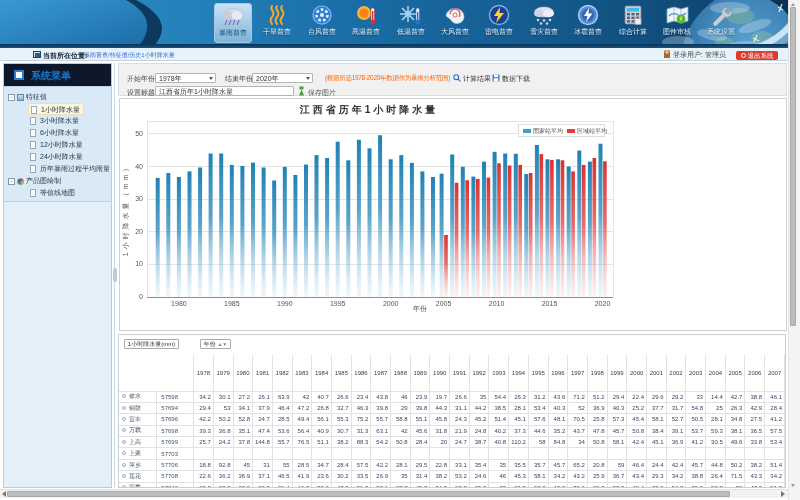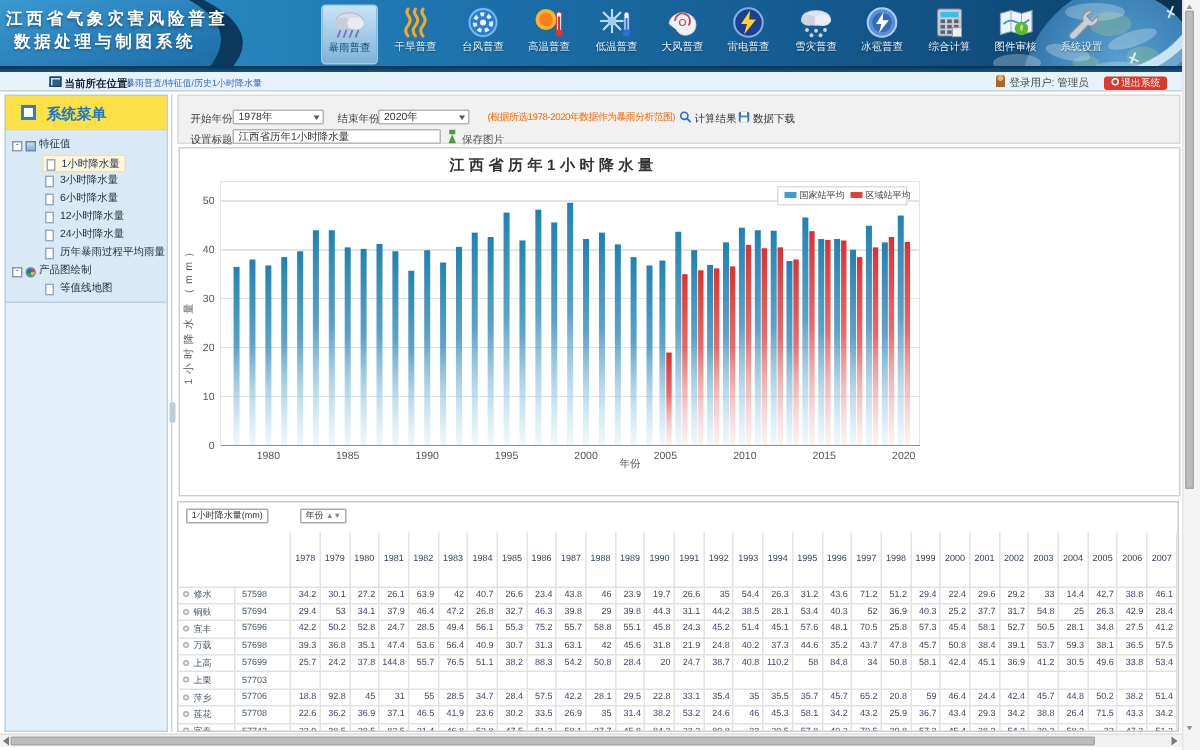--- a/index.html
+++ b/index.html
@@ -21,21 +21,21 @@
 #crumb { left:0; top:48px; width:800px; height:13px; background:#e7f3fb; border-bottom:1px solid #c2d4e2; font-size:7px; color:#335; }
 #crumb .bi { position:absolute; left:33px; top:3px; width:8px; height:7px; background:#2c5f8c; border:1px solid #1a4468; box-shadow:inset 1px 1px 0 #cfe2f0; }
 #crumb .bt { position:absolute; left:43px; top:3px; font-weight:bold; color:#123; }
 #crumb .bl { position:absolute; left:84px; top:3px; color:#36c; }
 #user { position:absolute; left:664px; top:2px; font-size:7px; color:#444; }
 #user .uic { display:inline-block; width:6px; height:8px; background:radial-gradient(circle at 50% 25%, #e8b06a 0 28%, #a5672e 32% 100%); border-radius:2px 2px 0 0; margin-right:3px; vertical-align:-1px; }
 #logout { position:absolute; left:736px; top:2.5px; width:42px; height:9px; background:#dd3a2b; border-radius:2px; color:#fff; font-size:6.5px; text-align:center; line-height:9px; }
 
 
 #side { left:3px; top:63px; width:109px; height:425px; background:#e0eef9; border:1px solid #b9cedd; }
-#side #smenu { position:absolute; left:0; top:0; width:100%; height:23px; background:#fde047; border-bottom:1px solid #c2d7e6; }
+#side #smenu { position:absolute; left:0; top:0; width:100%; height:23px; background:#0f172a; border-bottom:1px solid #c2d7e6; }
 #smenu .sq { position:absolute; left:10px; top:6px; width:10px; height:10px; border:2px solid #2a7fd0; background:#fff; }
 #smenu .st { position:absolute; left:27px; top:5px; font-size:10px; font-weight:bold; color:#1878cf; }
 #tree { position:absolute; left:0; top:23px; width:100%; height:115px; background:#d9eaf6; border-bottom:1px solid #bcd2e2; font-size:7px; color:#234; }
 .tnode { position:relative; height:12px; line-height:12px; padding-left:22px; white-space:nowrap; }
 .tnode .pm { position:absolute; left:4px; top:2.5px; width:7px; height:7px; border:1px solid #89a; background:#fff; font-size:6px; line-height:5px; text-align:center; color:#456; }
 .tnode .fold { position:absolute; left:13px; top:2.5px; width:7px; height:7px; background:linear-gradient(180deg,#cfe0ef,#7fb0d8); border:0.5px solid #68a; }
 .titem { position:relative; height:12px; line-height:12px; padding-left:36px; white-space:nowrap; }
 .titem .pg { position:absolute; left:26px; top:2px; width:6px; height:8px; background:#fff; border:1px solid #9ab; }
 .titem .hl { position:absolute; left:24px; top:0; height:12px; padding:0 3px 0 12px; background:#fcf6df; border:1px solid #e8dfc0; white-space:nowrap; }
 .titem .hl .pg { left:2px; }
@@ -117,21 +117,20 @@
           <ellipse cx="678" cy="42" rx="16" ry="6"></ellipse>
         </g>
 <path d="M800 0 L770 0 Q787 9 795 26 L800 34 Z" fill="#0d3150"></path>
 <path d="M742 52 Q794 40 803 -2" fill="none" stroke="#ddf0fb" stroke-width="6" opacity="0.9"></path>
 <path d="M738 56 Q798 44 808 -6" fill="none" stroke="#bfdff2" stroke-width="13" opacity="0.35"></path>
 <g stroke="#f0f6fa" stroke-width="1.3" opacity="0.9">
           <path d="M778 7 l5 3 M782 4 l-3 8"></path>
           <path d="M753 38 l6 3 M757 35 l-3 7"></path>
         </g>
 </svg>
-<div id="title">江西省气象灾害风险普查<br>数据处理与制图系统</div>
 <div class="navitem sel" style="left:214px">
         <div class="nicon"><svg width="26" height="22" viewBox="0 0 26 22">
             <ellipse cx="13" cy="9" rx="9" ry="5.5" fill="#d9dde6" stroke="#aab" stroke-width="0.5"></ellipse>
             <ellipse cx="8.5" cy="10.5" rx="5" ry="4" fill="#c8cdd9"></ellipse>
             <ellipse cx="17" cy="10.5" rx="5.5" ry="4.2" fill="#e8ebf2"></ellipse>
 <g stroke="#7a6fb8" stroke-width="1.2">
               <line x1="7" y1="15" x2="5" y2="20"></line>
               <line x1="11" y1="15" x2="9" y2="20"></line>
               <line x1="15" y1="15" x2="13" y2="20"></line>
               <line x1="19" y1="15" x2="17" y2="20"></line>

